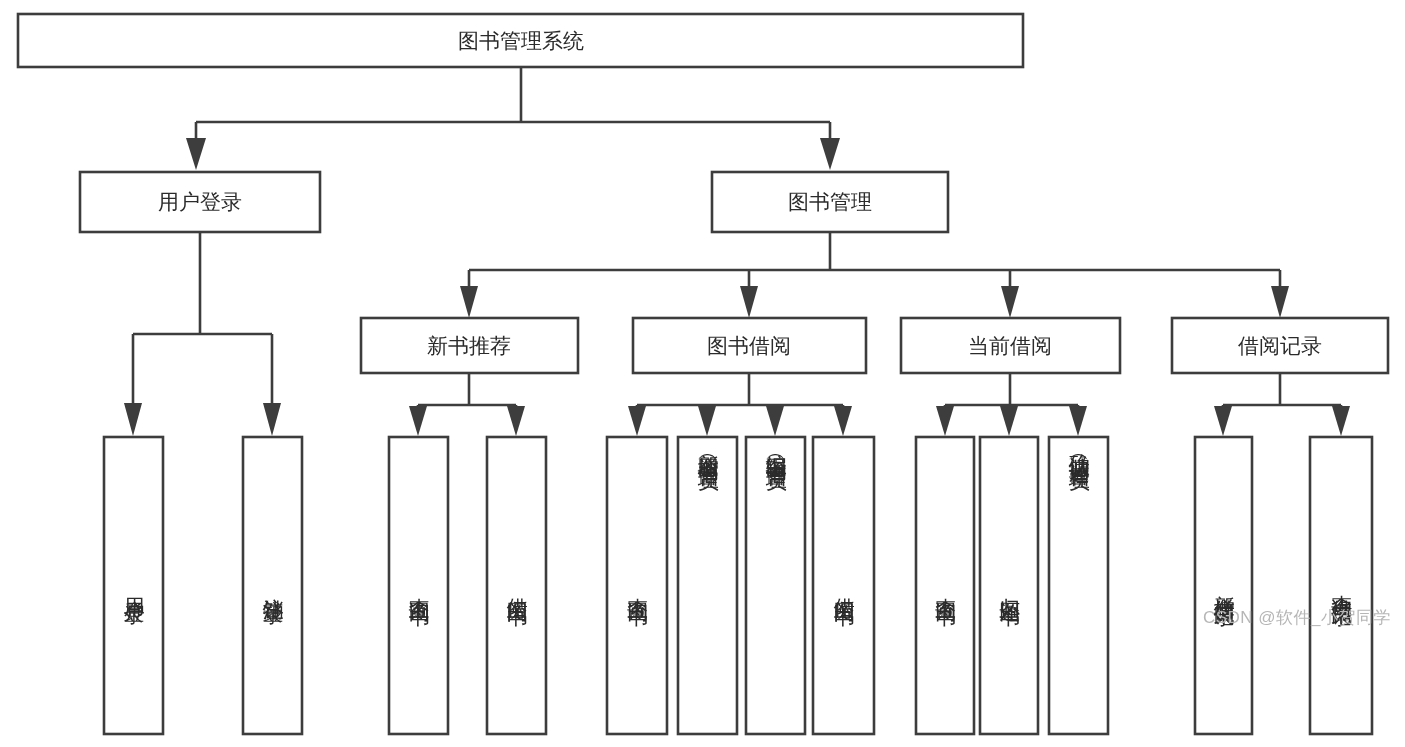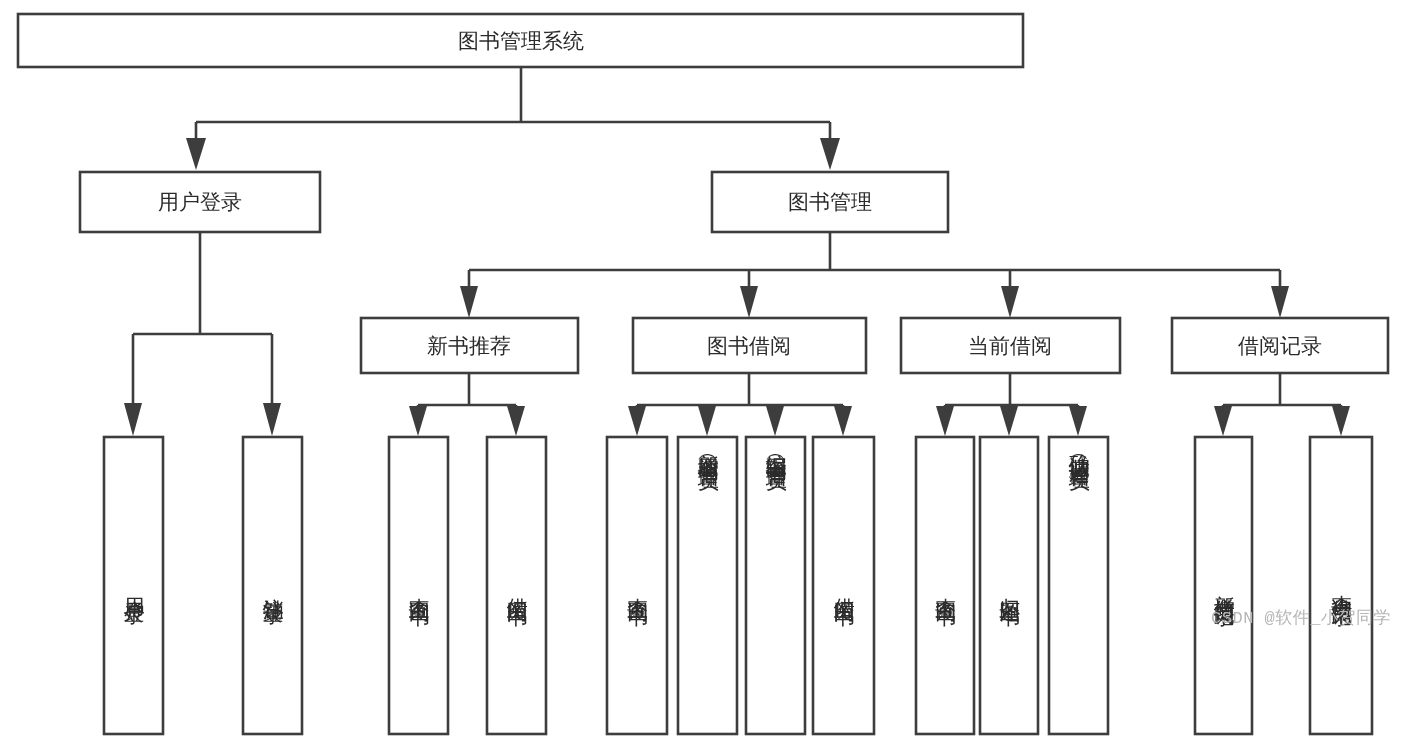--- a/index.html
+++ b/index.html
@@ -67,21 +67,21 @@
     line-height: 1.12;
     letter-spacing: 2.5px;
     color: #2b2b2b;
     white-space: nowrap;
     text-align: center;
   }
   .watermark {
     position: absolute;
     right: 14px;
     bottom: 6px;
-    font-family: Liberation Mono, monospace;
+    font-family: Liberation Sans, sans-serif;
     font-size: 17px;
     color: #b6b6b6;
     letter-spacing: 0.5px;
     white-space: nowrap;
   }
 </style>
 </head>
 <body>
 
 <div id="diagram-root">

